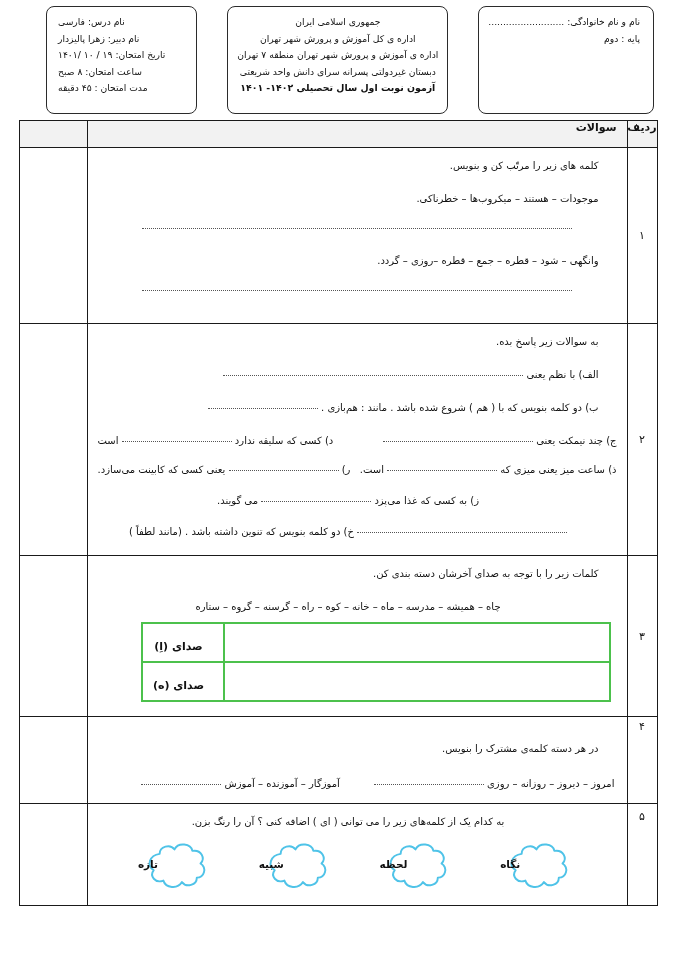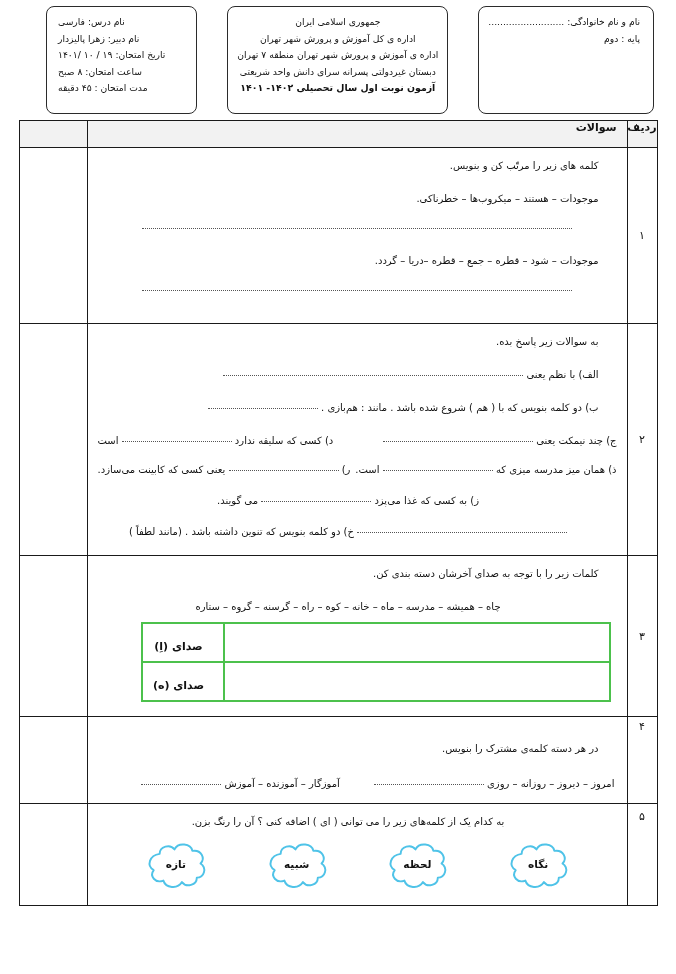--- a/index.html
+++ b/index.html
@@ -186,21 +186,21 @@
     align-items: center;
     margin-top: 8px;
     padding: 0 18px 4px 18px;
   }
   .cloud {
     position: relative;
     width: 76px;
     height: 52px;
     display: flex;
     align-items: center;
-    justify-content: center;
+    justify-content: flex-end;
   }
   .cloud svg {
     position: absolute;
     top: 0; right: 0;
     width: 76px;
     height: 52px;
   }
   .cloud-text {
     position: relative;
     z-index: 2;
@@ -264,21 +264,21 @@
     </tr>
   </thead>
   <tbody>
 
     <tr>
       <td class="num-cell" style="vertical-align:middle;">۱</td>
       <td class="body-cell">
         <div class="q-line spaced">کلمه های زیر را مرتّب کن و بنویس.</div>
         <div class="q-line">موجودات – هستند – میکروب‌ها – خطرناکی.</div>
         <div class="rule-row"><span class="dots w-full"></span></div>
-        <div class="q-line">موجودات – شود – قطره – جمع – قطره –دریا – گردد.</div>
+        <div class="q-line">وانگهی – شود – قطره – جمع – قطره –روزی – گردد.</div>
         <div class="rule-row"><span class="dots w-full"></span></div>
       </td>
       <td class="score-cell"></td>
     </tr>
 
     <tr>
       <td class="num-cell" style="vertical-align:middle;">۲</td>
       <td class="body-cell">
         <div class="q-line spaced">به سوالات زیر پاسخ بده.</div>
 
@@ -299,21 +299,21 @@
           </div>
           <div class="grp">
             <span>د) کسی که سلیقه ندارد</span>
             <span class="dots w-sm"></span>
             <span>است</span>
           </div>
         </div>
 
         <div class="sub-2col" style="margin-top:10px;">
           <div class="grp">
-            <span>ذ) همان میز مدرسه میزی که</span>
+            <span>ذ) ساعت میز یعنی میزی که</span>
             <span class="dots w-sm"></span>
             <span>است.</span>
           </div>
           <div class="grp">
             <span>ر)</span>
             <span class="dots w-sm"></span>
             <span>یعنی کسی که کابینت می‌سازد.</span>
           </div>
         </div>
 

